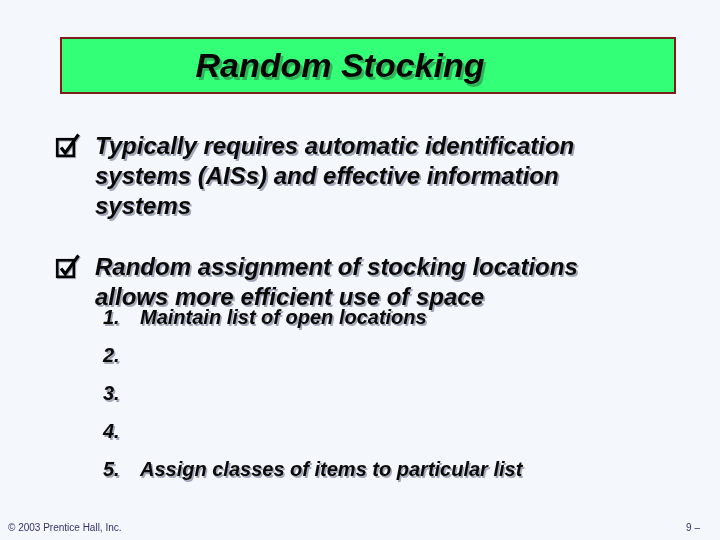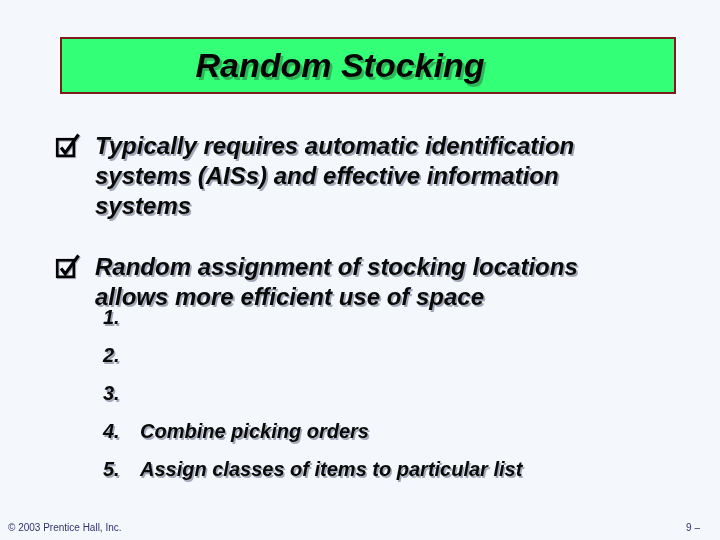--- a/index.html
+++ b/index.html
@@ -139,30 +139,30 @@
         <path d="M6 15.5 L10.2 21 L23.5 2.5" fill="none" stroke="#000000" stroke-width="3.1"></path>
       </svg>
     </span>
     <span class="btext">Random assignment of stocking locations
 allows more efficient use of space</span>
   </div>
 
   <div class="numlist">
     <div class="nrow">
       <span class="nnum">1.</span>
+      <span class="ntext">Maintain list of open locations</span>
     </div>
     <div class="nrow">
       <span class="nnum">2.</span>
     </div>
     <div class="nrow">
       <span class="nnum">3.</span>
     </div>
     <div class="nrow">
       <span class="nnum">4.</span>
-      <span class="ntext">Combine picking orders</span>
     </div>
     <div class="nrow">
       <span class="nnum">5.</span>
       <span class="ntext">Assign classes of items to particular list</span>
     </div>
   </div>
 
   <div class="footer-left">© 2003 Prentice Hall, Inc.</div>
   <div class="footer-right">9 –</div>
 

